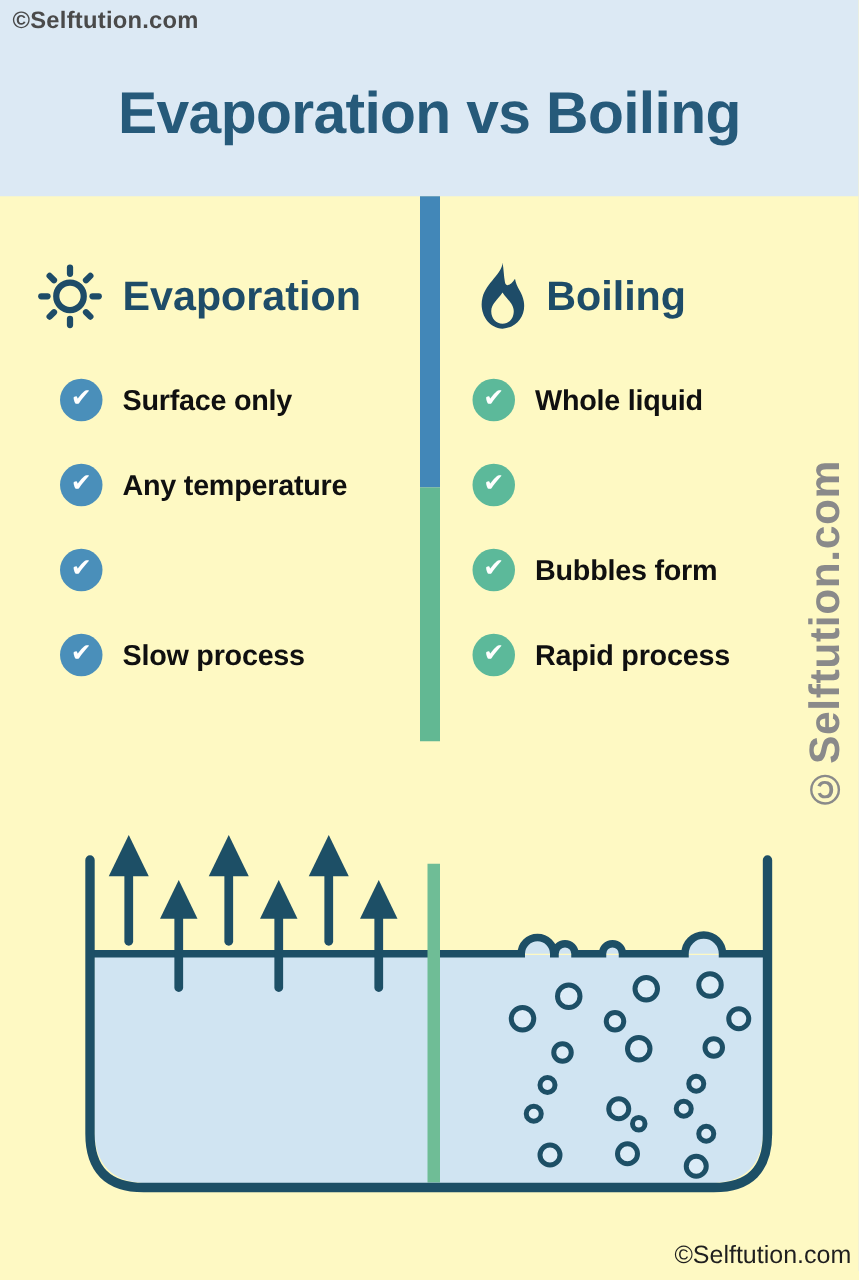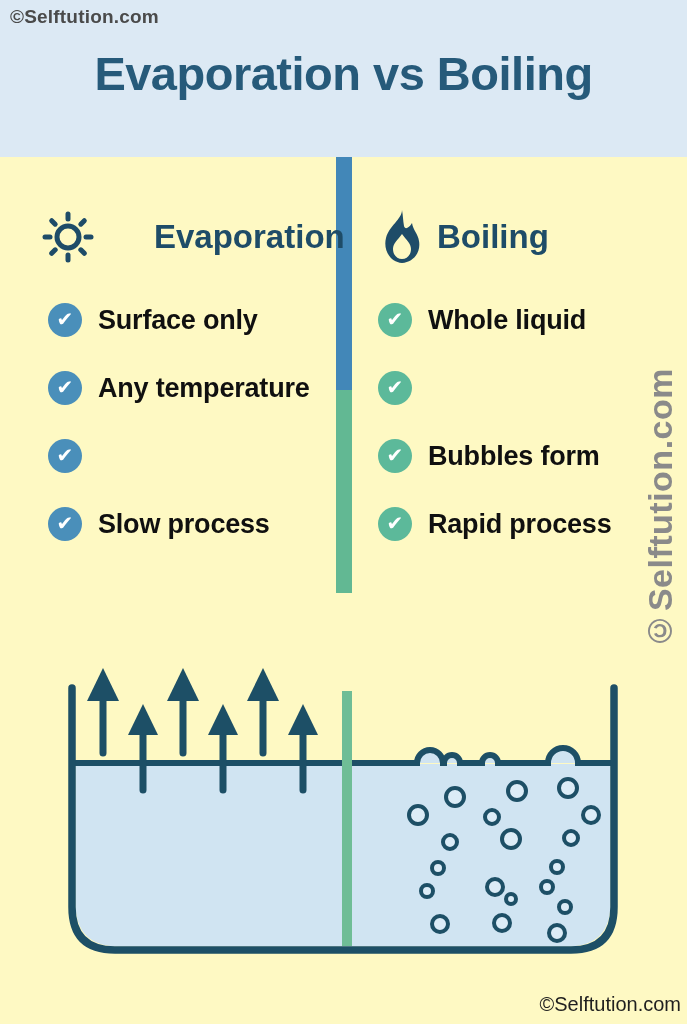--- a/index.html
+++ b/index.html
@@ -4,40 +4,40 @@
 <style>
   html,body{margin:0;padding:0;background:#e8e8e8;}
   #page{
     position:relative;width:687px;height:1024px;margin:0 auto;
     background:#fef9c3;overflow:hidden;
     font-family:"Liberation Sans","DejaVu Sans",sans-serif;
   }
   
   .top-band{position:absolute;left:0;top:0;width:687px;height:157px;background:#dce9f4;}
   .wm-topleft{position:absolute;left:10px;top:6px;font-size:19px;font-weight:700;color:#4a4a4a;letter-spacing:0.2px;}
-  .title{position:absolute;left:0;top:46px;width:687px;text-align:center;
+  .title{position:absolute;left:0;top:62px;width:687px;text-align:center;
     font-size:47px;font-weight:700;color:#265a7a;letter-spacing:-0.5px;}
   
   .divider{position:absolute;left:336px;top:157px;width:16px;height:436px;}
   .divider .d-top{width:100%;height:233px;background:#4287b8;}
   .divider .d-bottom{width:100%;height:203px;background:#62b893;}
   
   .col-header{position:absolute;display:flex;align-items:center;height:56px;}
-  .col-header.left{left:40px;top:209px;gap:44px;}
+  .col-header.left{left:28px;top:209px;}
   .col-header.right{left:381px;top:209px;}
   .col-header .h-icon{display:flex;align-items:center;justify-content:center;margin-right:14px;}
   .col-header .h-text{font-size:33px;font-weight:700;color:#1e4c68;}
   
   .check-row{position:absolute;display:flex;align-items:center;height:34px;}
   .check-circle{width:34px;height:34px;border-radius:50%;display:flex;align-items:center;justify-content:center;
     margin-right:16px;flex:0 0 34px;}
   .check-circle.blue{background:#4a8fba;}
   .check-circle.green{background:#5cb99a;}
   .check-glyph{color:#ffffff;font-size:20px;font-weight:700;line-height:1;transform:translateY(-1px);}
-  .check-label{font-size:27px;font-weight:700;color:#101010;letter-spacing:-0.2px;white-space:nowrap;}
+  .check-label{font-size:23px;font-weight:700;color:#101010;letter-spacing:-0.2px;white-space:nowrap;}
   
   .wm-side{position:absolute;left:630px;top:343px;width:60px;height:332px;
     display:flex;align-items:center;justify-content:center;}
   .wm-side span{writing-mode:vertical-rl;transform:rotate(180deg);
     font-size:34px;font-weight:700;color:#8a8a8a;letter-spacing:0.5px;white-space:nowrap;}
   
   .tank-svg{position:absolute;left:0;top:640px;}
   
   .wm-bottomright{position:absolute;right:6px;top:993px;font-size:20px;font-weight:400;color:#1f1f1f;}
 </style>

